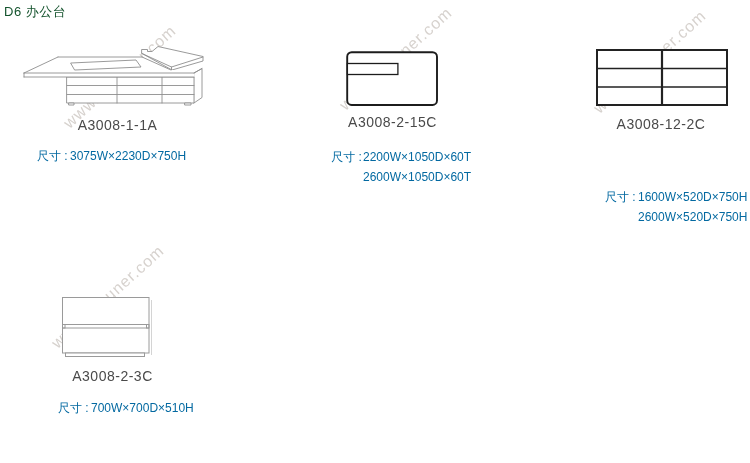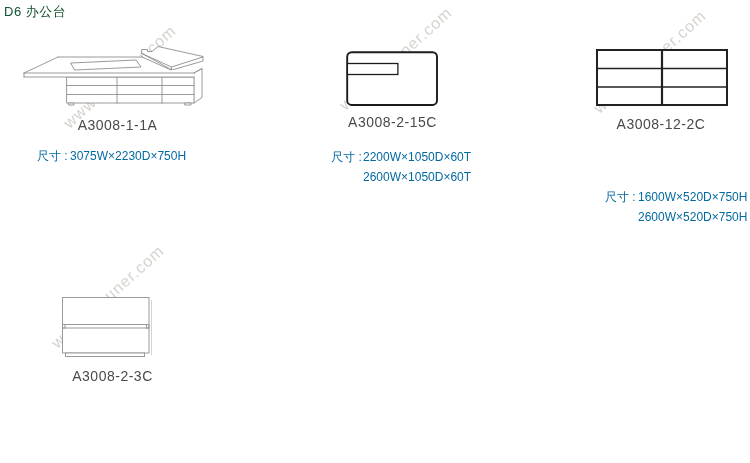--- a/index.html
+++ b/index.html
@@ -139,16 +139,17 @@
           <line x1="1.5" y1="28.5" x2="88" y2="28.5"></line>
           <line x1="1.5" y1="32" x2="88" y2="32"></line>
           <rect x="1.5" y="28.5" width="2.5" height="3.5"></rect>
           <rect x="85.5" y="28.5" width="2.5" height="3.5"></rect>
           <rect x="4.5" y="57" width="79" height="3.5" fill="#ffffff"></rect>
         </g>
       </svg>
     </div>
     <div class="code">A3008-2-3C</div>
     <div class="dims">
+      <div><span class="pref">尺寸 :</span><span>700W×700D×510H</span></div>
     </div>
   </section>
 
 </div>
 
 </body></html>

